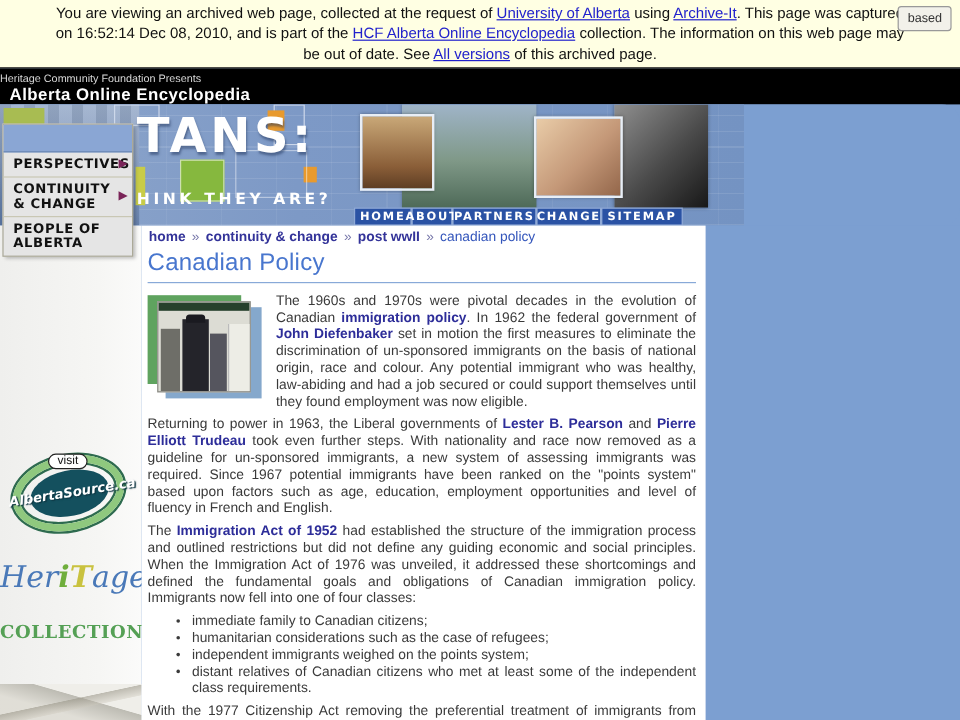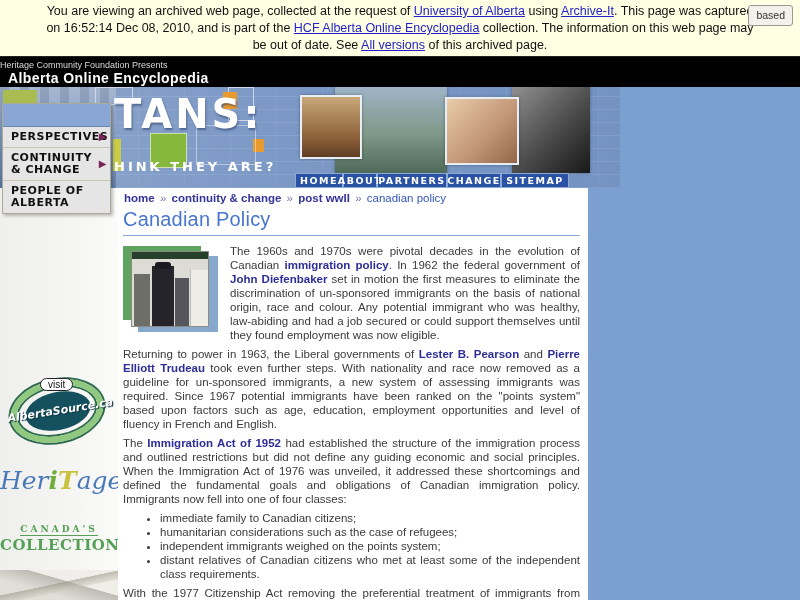--- a/index.html
+++ b/index.html
@@ -193,21 +193,20 @@
       <div class="as-logo">
         <div class="as-ring"></div>
         <div class="as-core"></div>
         <div class="as-visit">visit</div>
         <div class="as-name">AlbertaSource.ca</div>
       </div>
 
       <div class="heritage-logo"><span>Her</span><span class="ht-i">i</span><span class="ht-t">T</span><span>age</span></div>
 
       <div class="cdc-logo">
-        <div><span class="cdc-l1">CANADA'S</span></div>
         <div class="cdc-l3">COLLECTIONS</div>
       </div>
 
       <div class="mountain-strip"></div>
     </div>
 
     <div class="content">
       <div class="breadcrumb">
         <span class="crumb">home</span>
         <span class="sep">»</span>

